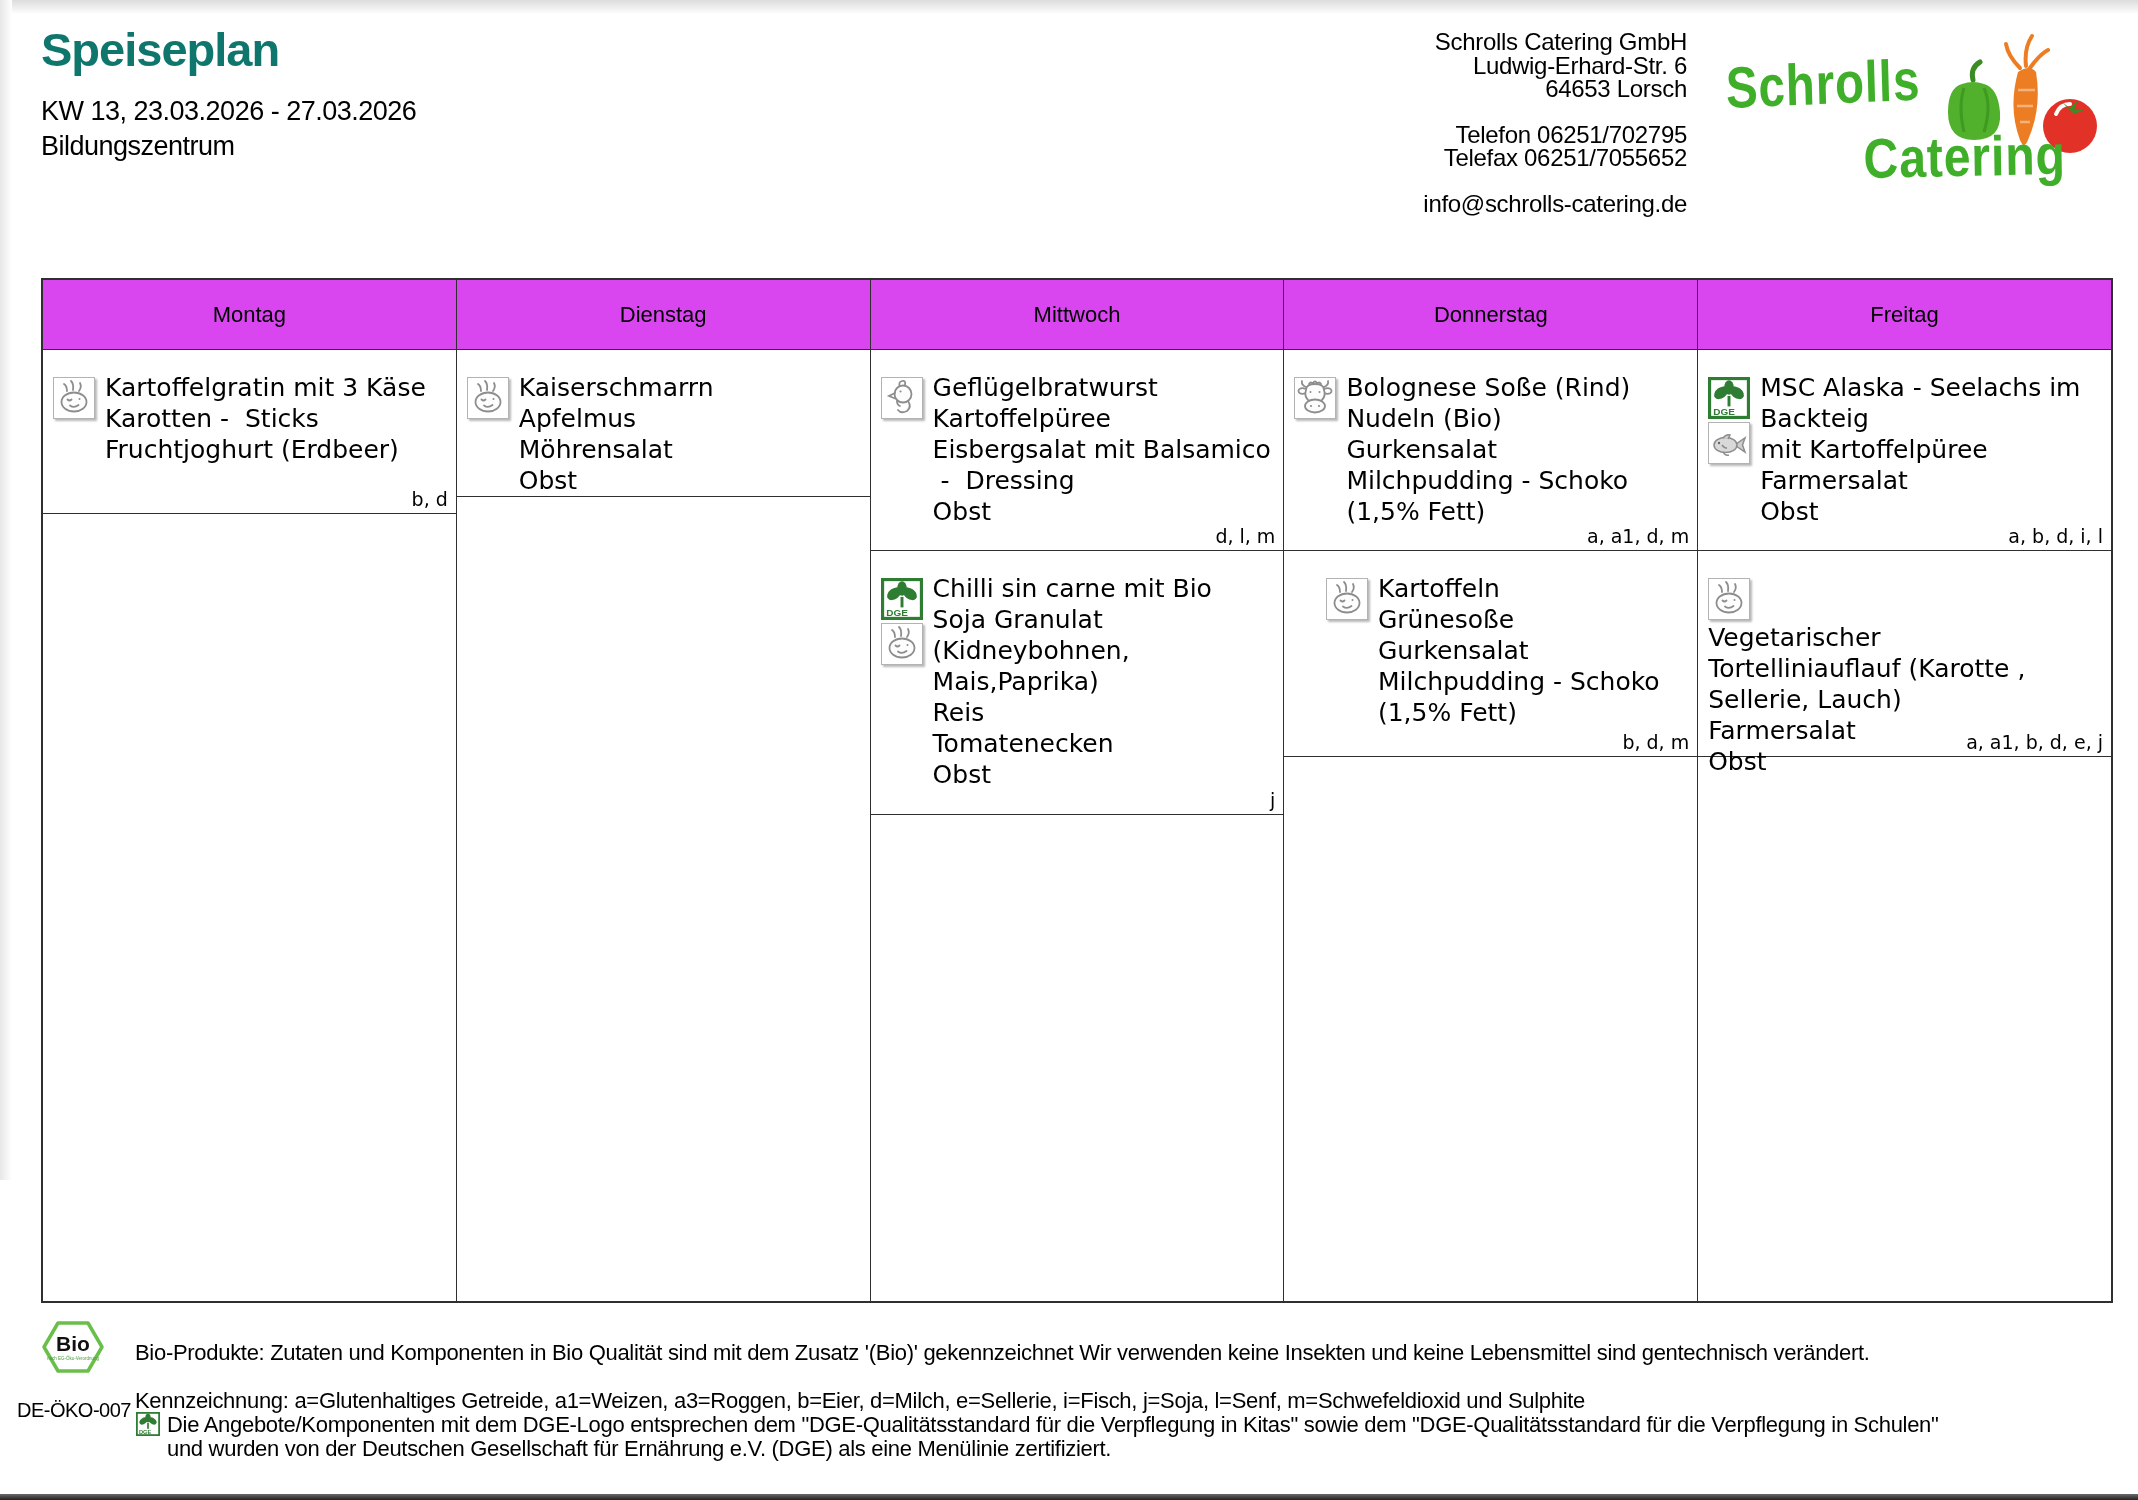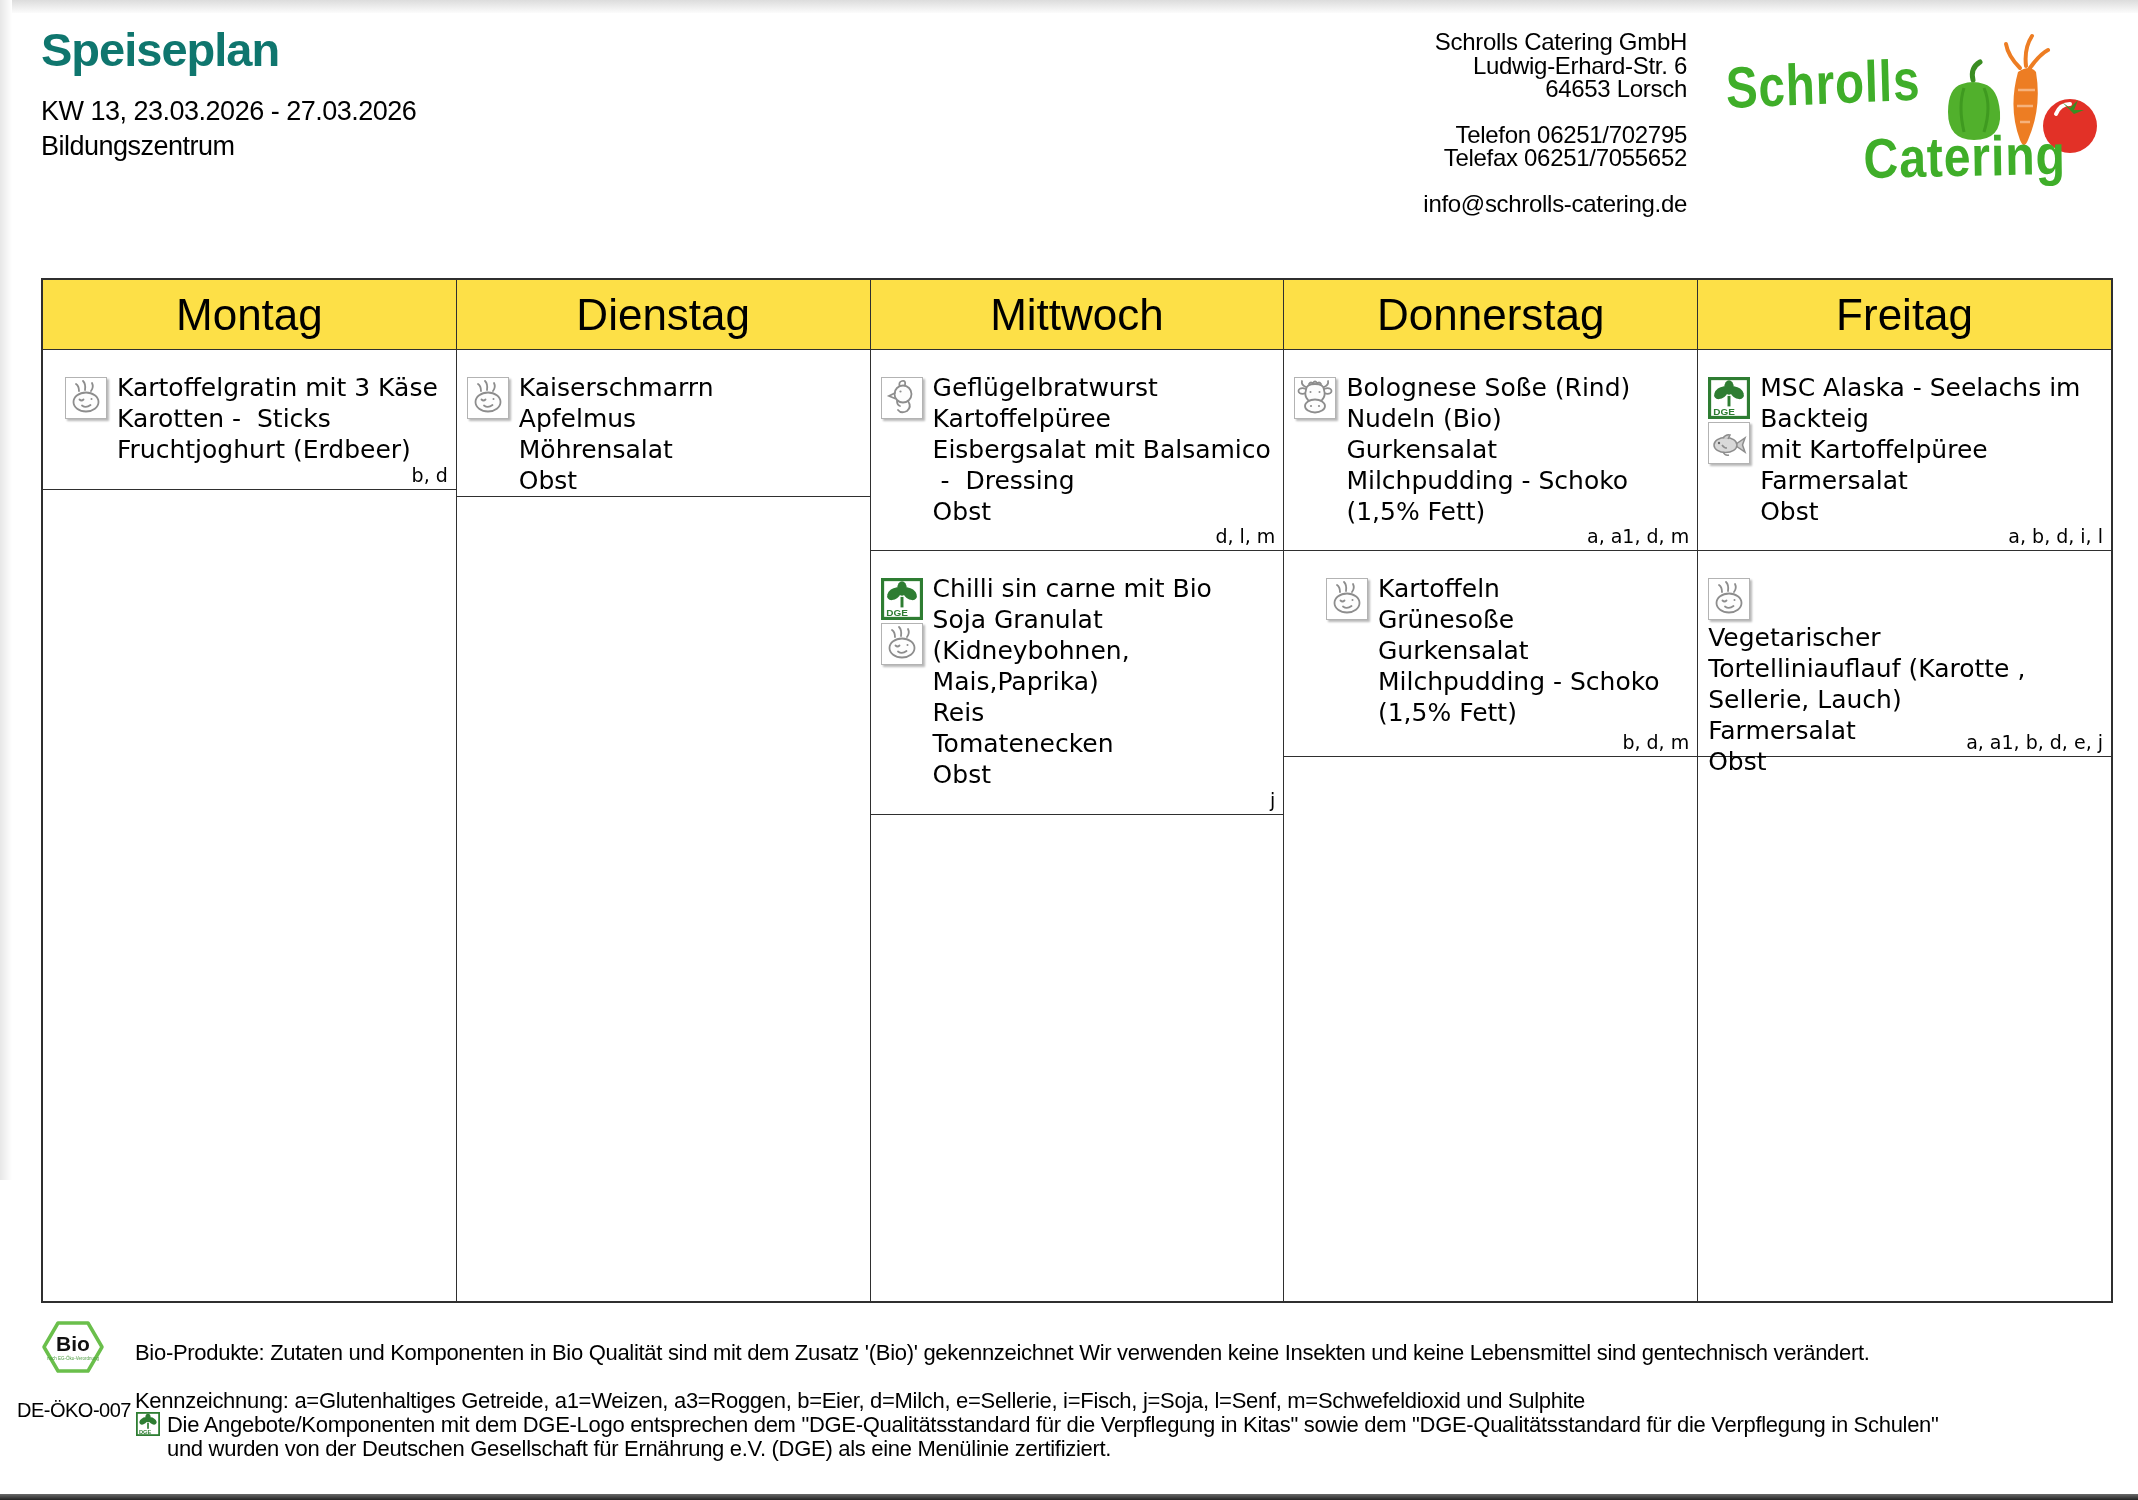--- a/index.html
+++ b/index.html
@@ -27,22 +27,22 @@
               transform:scale(.82,1) rotate(-2deg);transform-origin:left top;letter-spacing:1px;}
   .logo-word2{position:absolute;left:138px;top:98px;font-size:56px;font-weight:bold;color:#3fae29;
               transform:scale(.86,1) rotate(-1deg);transform-origin:left top;letter-spacing:1px;}
   .logo-veggies{position:absolute;left:215px;top:0;}
 
   
   .menu-table{position:absolute;left:41px;top:278px;width:2072px;height:1025px;
               border:2px solid #2f2f2f;display:flex;box-sizing:border-box;background:#fff;}
   .col{flex:1 1 0;border-right:1px solid #2f2f2f;display:flex;flex-direction:column;min-width:0;}
   .col:last-child{border-right:none;}
-  .day-header{height:69px;flex:none;background:#fde047;border-bottom:1px solid #2f2f2f;
-              display:flex;align-items:center;justify-content:center;font-size:44px;}
+  .day-header{height:69px;flex:none;background:#d946ef;border-bottom:1px solid #2f2f2f;
+              display:flex;align-items:center;justify-content:center;font-size:22px;}
   .meal-cell{position:relative;flex:none;border-bottom:1px solid #2f2f2f;box-sizing:border-box;
              padding:20px 6px 4px 10px;display:flex;align-items:flex-start;}
   .icon-col{width:52px;flex:none;padding-top:7px;display:flex;flex-direction:column;gap:3px;}
   .meal-icon{width:42px;height:42px;background:#fff;border:1px solid #b3b3b3;
              box-shadow:1.5px 1.5px 2px rgba(0,0,0,.28);box-sizing:border-box;}
   .meal-icon svg{display:block;width:100%;height:100%;}
   .meal-icon.dge{border:none;box-shadow:none;}
   .meal-text{font-family:"DejaVu Sans",sans-serif;font-size:25px;line-height:31px;
              white-space:pre;padding-top:2px;}
   .allergens{position:absolute;right:8px;bottom:3px;font-family:"DejaVu Sans",sans-serif;
@@ -109,21 +109,21 @@
           <path d="M122 74 L130 80 L138 72 L134 82 L144 82 L134 86 Z" fill="#3a8d22"></path>
         </g>
       </svg>
     </div>
     <div class="logo-word2">Catering</div>
   </div>
 
   <div class="menu-table" id="table-cols">
       <div class="col">
         <div class="day-header">Montag</div>
-        <div class="meal-cell" style="height: 140px; justify-content: center;">
+        <div class="meal-cell" style="height: 164px;">
           <div class="icon-col">
             <div class="meal-icon">
               <svg viewBox="0 0 40 40">
                 <g fill="none" stroke="#8d8d8d" stroke-width="1.8" stroke-linecap="round">
                   <path d="M13 13 q0 -5 -3 -7"></path>
                   <path d="M19 12 q1 -6 -2 -9"></path>
                   <path d="M25 13 q3 -4 1 -8"></path>
                   <ellipse cx="20" cy="24" rx="12.5" ry="9.5" fill="#fdfdfd"></ellipse>
                   <path d="M13.5 21.5 q2 2 4 0"></path>
                   <circle cx="25.5" cy="21" r="1" fill="#8d8d8d" stroke="none"></circle>

